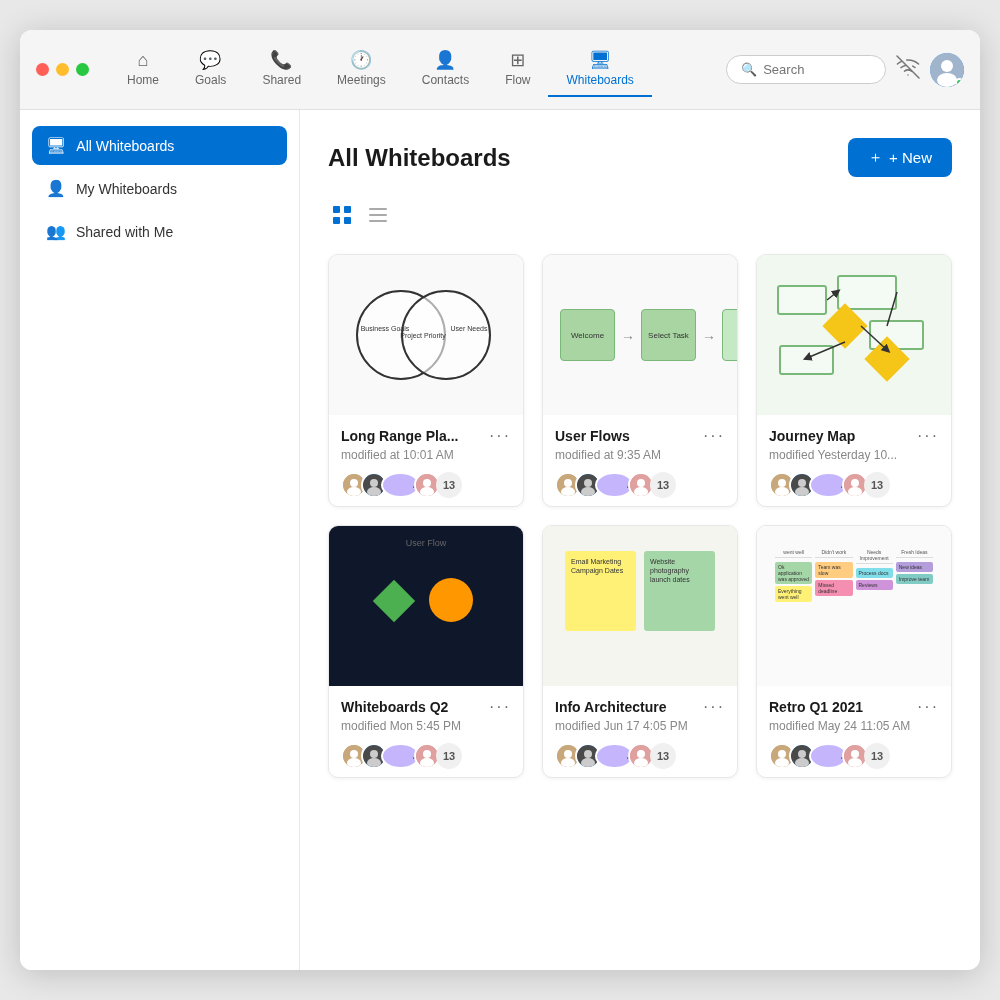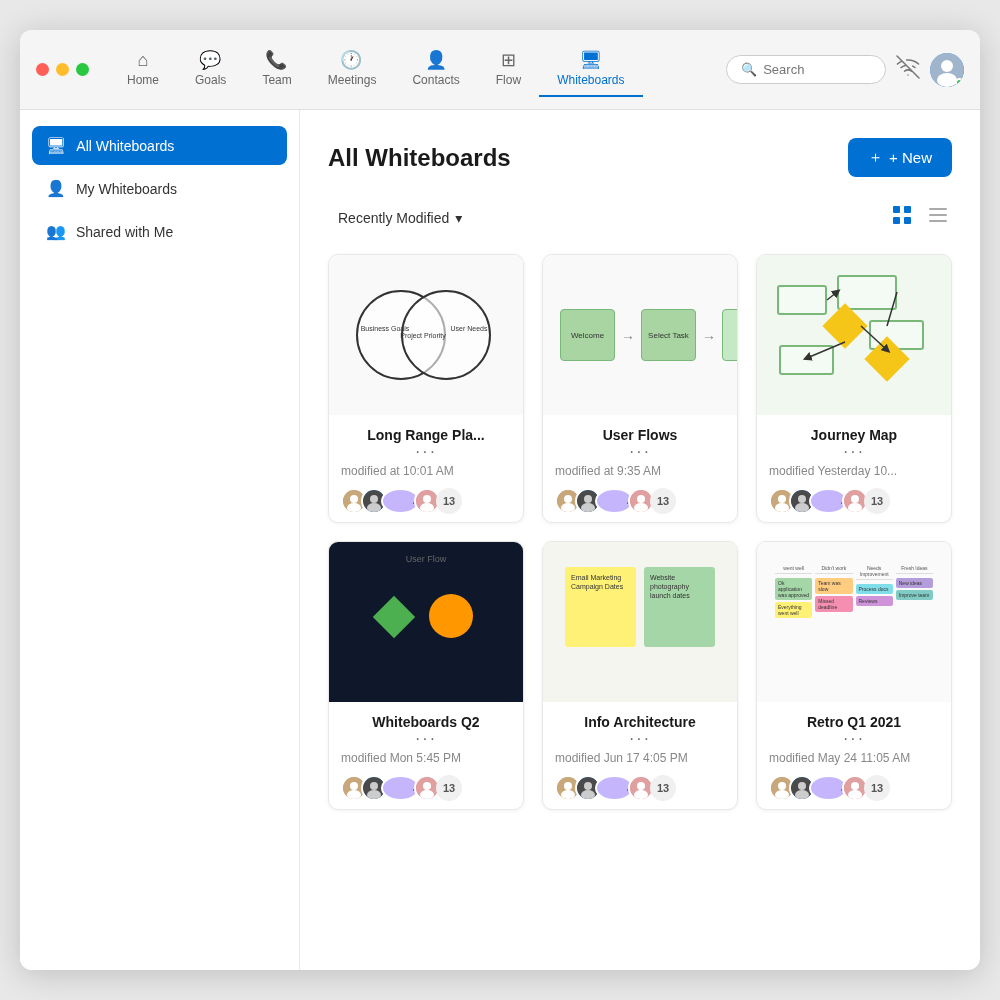--- a/index.html
+++ b/index.html
@@ -212,21 +212,20 @@
       position: relative;
     }
     .wb-info {
       padding: 12px 12px 8px 12px;
     }
     .wb-title-row {
       display: flex;
       justify-content: space-between;
       align-items: center;
       margin-bottom: 3px;
-      flex-direction: column;
     }
     .wb-title {
       font-size: 14px;
       font-weight: 600;
       color: #1a1a1a;
     }
     .wb-more { color: #666; cursor: pointer; font-size: 16px; letter-spacing: 2px; }
     .wb-modified {
       font-size: 12px;
       color: #888;
@@ -409,21 +408,21 @@
       <a class="nav-tab">
         <span class="tab-icon">⌂</span>
         <span>Home</span>
       </a>
       <a class="nav-tab">
         <span class="tab-icon">💬</span>
         <span>Goals</span>
       </a>
       <a class="nav-tab">
         <span class="tab-icon">📞</span>
-        <span>Team</span>
+        <span>Shared</span>
       </a>
       <a class="nav-tab">
         <span class="tab-icon">🕐</span>
         <span>Meetings</span>
       </a>
       <a class="nav-tab">
         <span class="tab-icon">👤</span>
         <span>Contacts</span>
       </a>
       <a class="nav-tab">
@@ -476,24 +475,20 @@
     <div class="content-area">
       <div class="content-header">
         <h1 class="content-title">All Whiteboards</h1>
         <button class="new-btn">
           <span>＋</span>
           <span>+ New</span>
         </button>
       </div>
 
       <div class="filter-row">
-        <div class="filter-dropdown">
-          <span>Recently Modified</span>
-          <span>▾</span>
-        </div>
         <div class="view-toggles">
           <button class="view-btn">
             <svg width="20" height="20" viewBox="0 0 20 20">
                 <rect x="1" y="1" width="7" height="7" rx="1" fill="#0070d2"></rect>
                 <rect x="12" y="1" width="7" height="7" rx="1" fill="#0070d2"></rect>
                 <rect x="1" y="12" width="7" height="7" rx="1" fill="#0070d2"></rect>
                 <rect x="12" y="12" width="7" height="7" rx="1" fill="#0070d2"></rect>
               </svg>
           </button>
           <button class="view-btn inactive">

